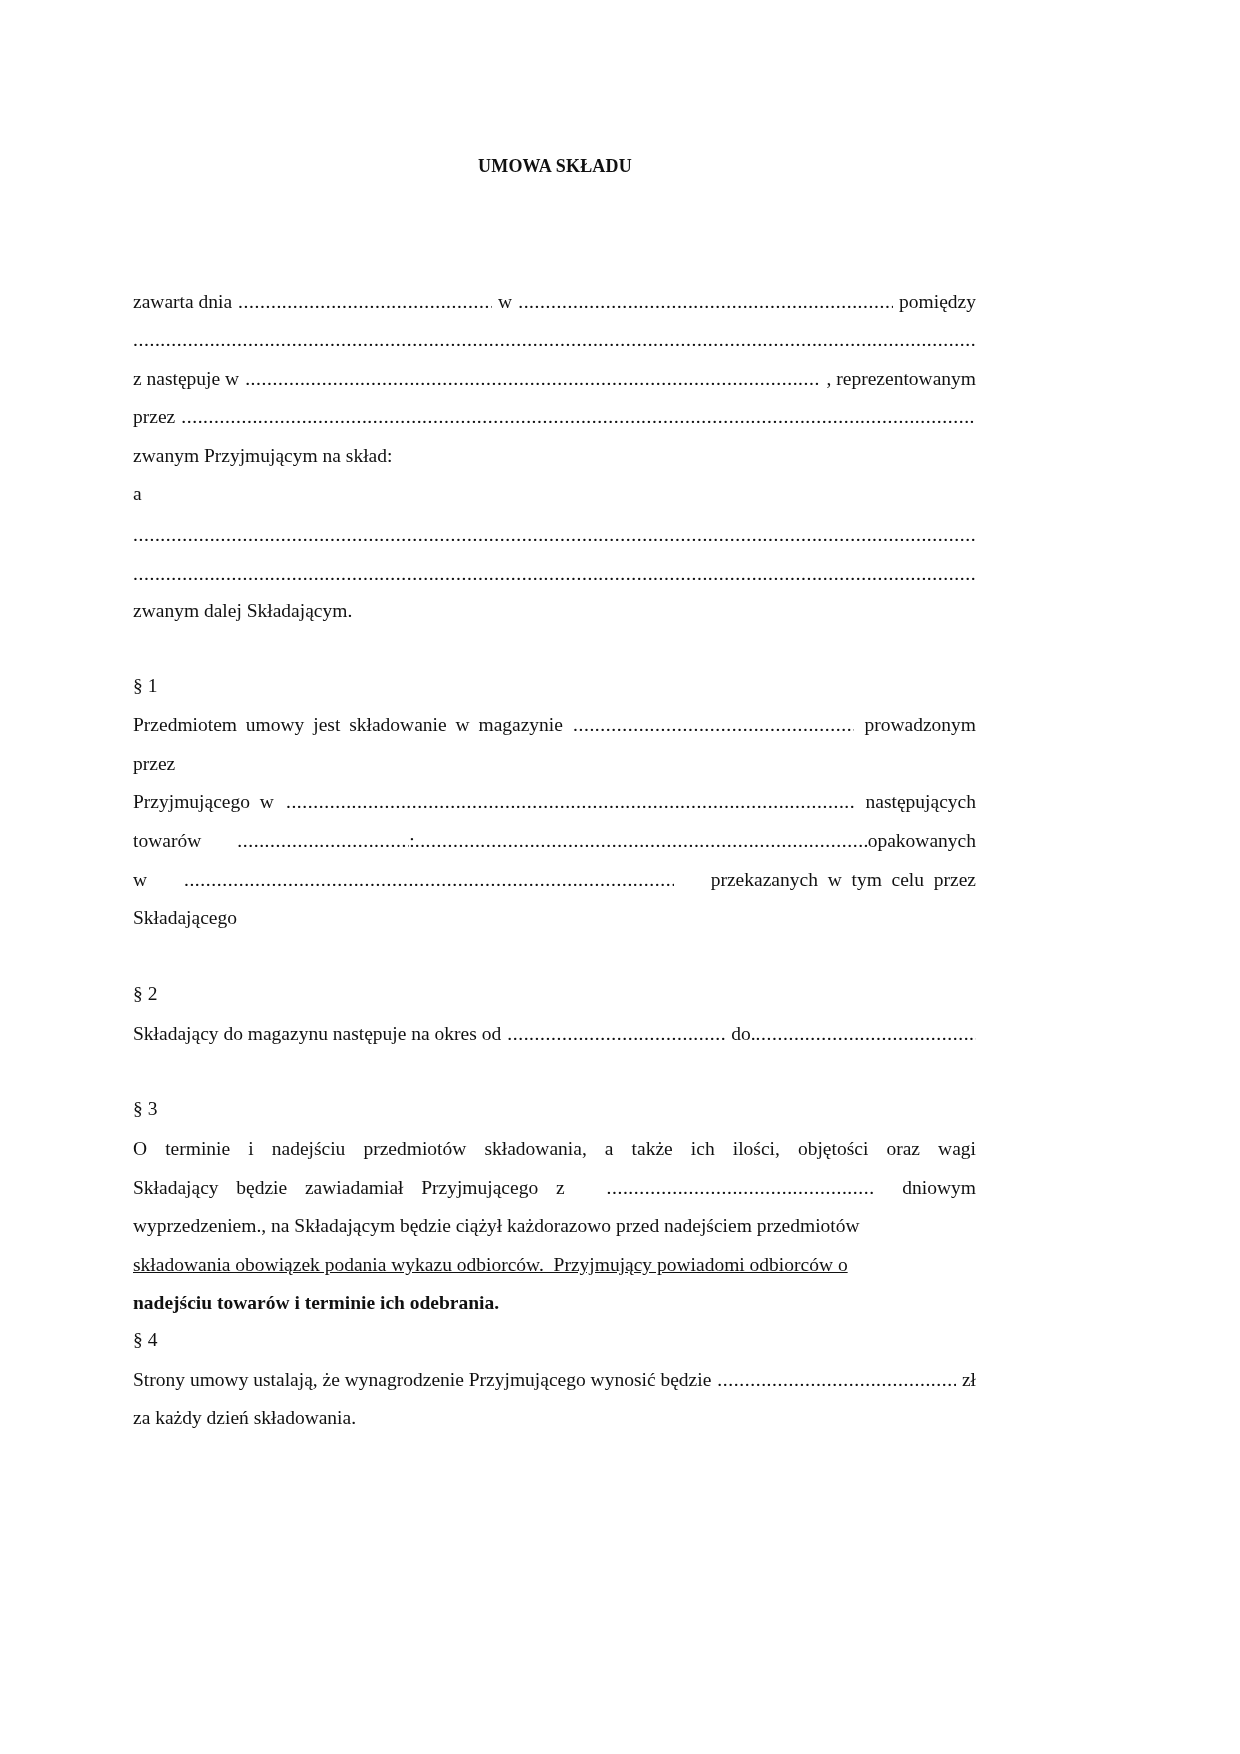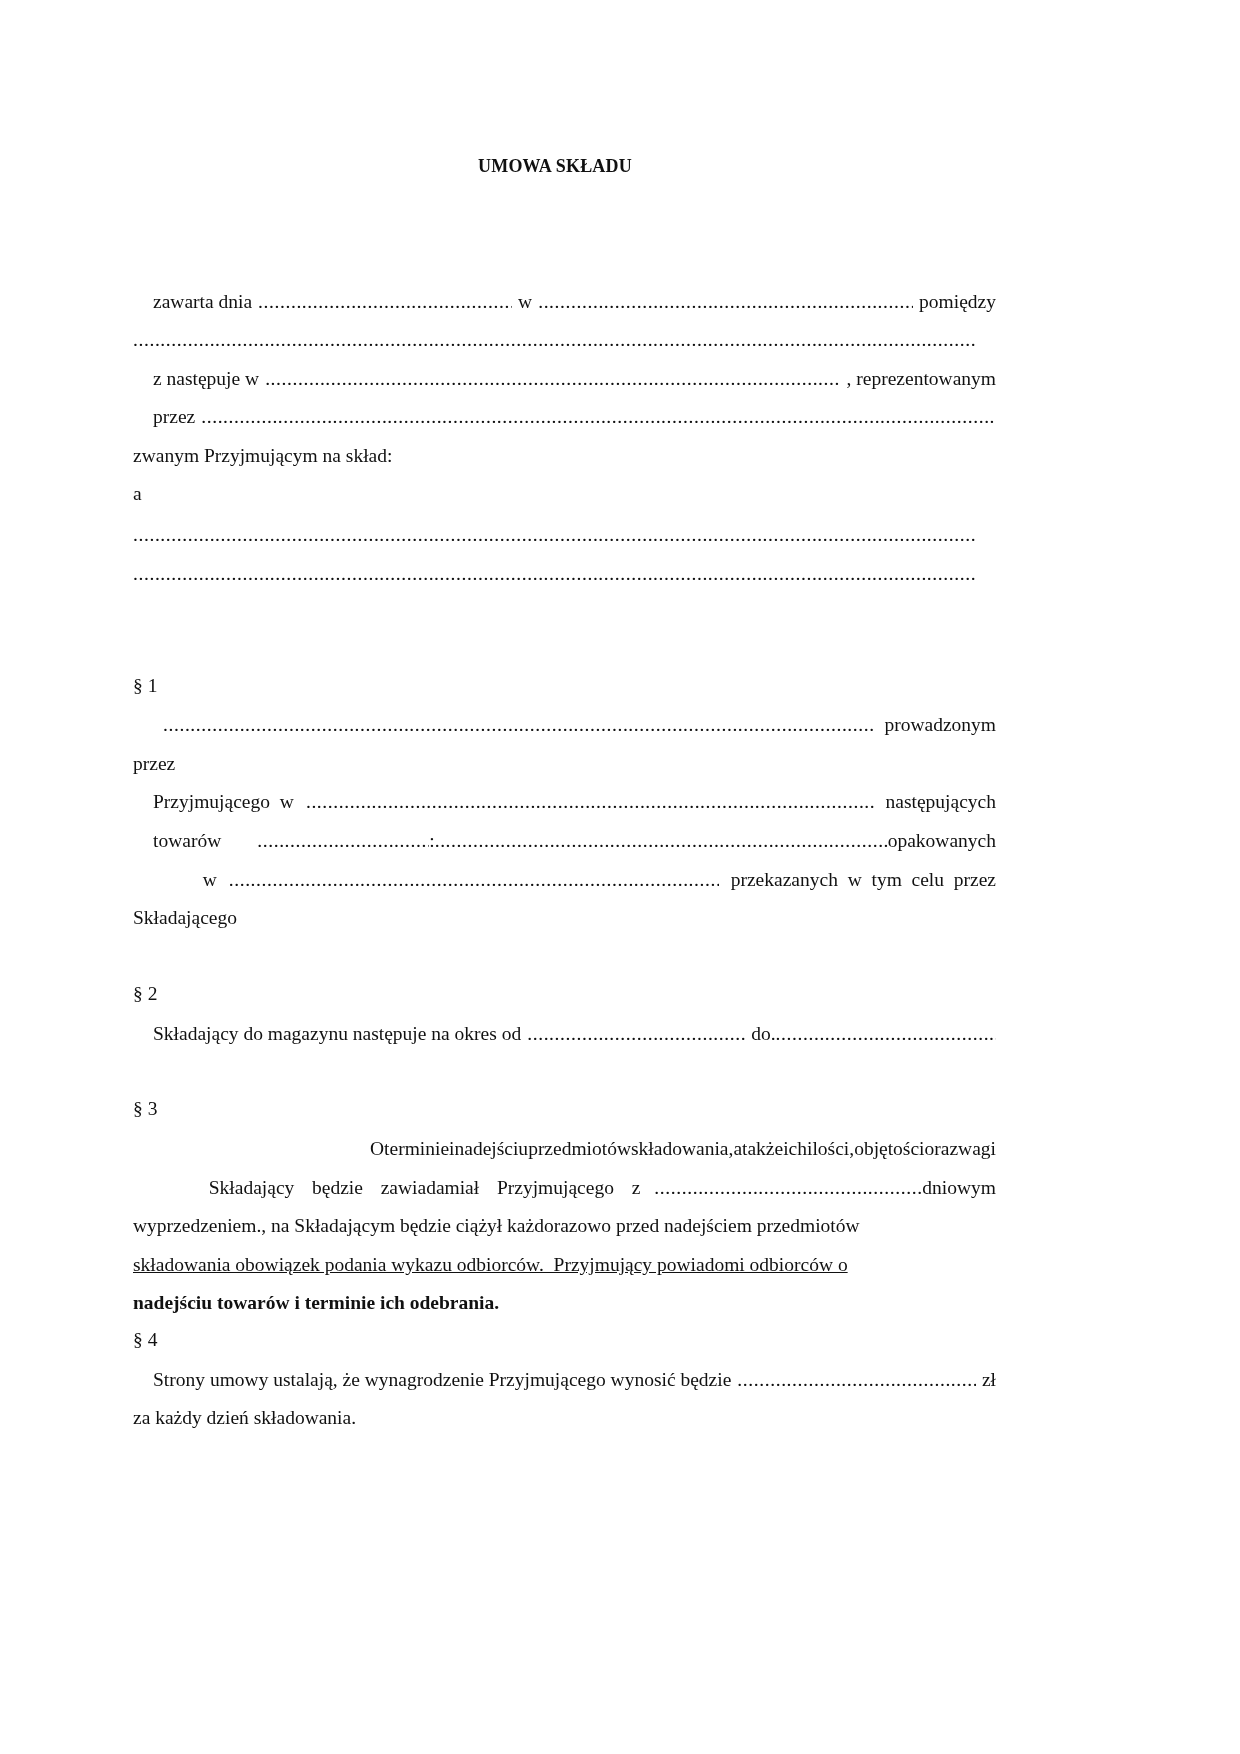--- a/index.html
+++ b/index.html
@@ -3,21 +3,21 @@
 <meta charset="utf-8">
 <style>
   html, body { margin: 0; padding: 0; background: #ffffff; }
   body { width: 1240px; height: 1754px; position: relative; overflow: hidden;
          font-family: "Liberation Serif", "DejaVu Serif", serif; color: #111; }
   .page { position: absolute; left: 0; top: 0; width: 1240px; height: 1754px; background: #fff; }
   .title { position: absolute; top: 156px; left: 0; width: 1110px; text-align: center;
            font-weight: bold; font-size: 18px; letter-spacing: 0.2px; }
   .line { position: absolute; left: 133px; width: 843px; font-size: 19.5px; line-height: 24px;
           white-space: nowrap; overflow: hidden; }
-  .justify { display: flex; justify-content: flex-end; margin-left: 20px; }
+  .justify { display: flex; justify-content: space-between; }
   .dots { flex: 1; overflow: hidden; white-space: nowrap; margin: 0 6px; letter-spacing: 0.6px; }
   .dots::before { content: "........................................................................................................................................................................................................................................................"; }
   .dots.tight { margin: 0 2px; }
   .fulldots { overflow: hidden; white-space: nowrap; letter-spacing: 0.6px; }
   .fulldots::before { content: "........................................................................................................................................................................................................................................................"; }
   .sect { position: absolute; left: 133px; font-size: 19.5px; }
   .w { white-space: nowrap; }
 </style>
 </head>
 <body>
@@ -44,24 +44,26 @@
 
   <div class="line justify" style="top:405px;">
     <span class="w">przez</span>
     <span class="dots" style="margin-right:0;"></span>
   </div>
 
   <div class="line" style="top:444px;">zwanym Przyjmującym na skład:</div>
   <div class="line" style="top:482px;">a</div>
   <div class="line fulldots" style="top:523px;"></div>
   <div class="line fulldots" style="top:562px;"></div>
+  <div class="line" style="top:599px;">zwanym dalej Składającym.</div>
 
   <div class="sect" style="top:675px;">§ 1</div>
 
   <div class="line justify" style="top:713px;">
+    <span class="w" style="word-spacing:4px;">Przedmiotem umowy jest składowanie w magazynie</span>
     <span class="dots" style="margin:0 10px;"></span>
     <span class="w">prowadzonym</span>
   </div>
   <div class="line" style="top:752px;">przez</div>
 
   <div class="line justify" style="top:790px;">
     <span class="w" style="word-spacing:5px;">Przyjmującego w</span>
     <span class="dots" style="margin:0 12px;"></span>
     <span class="w">następujących</span>
   </div>

